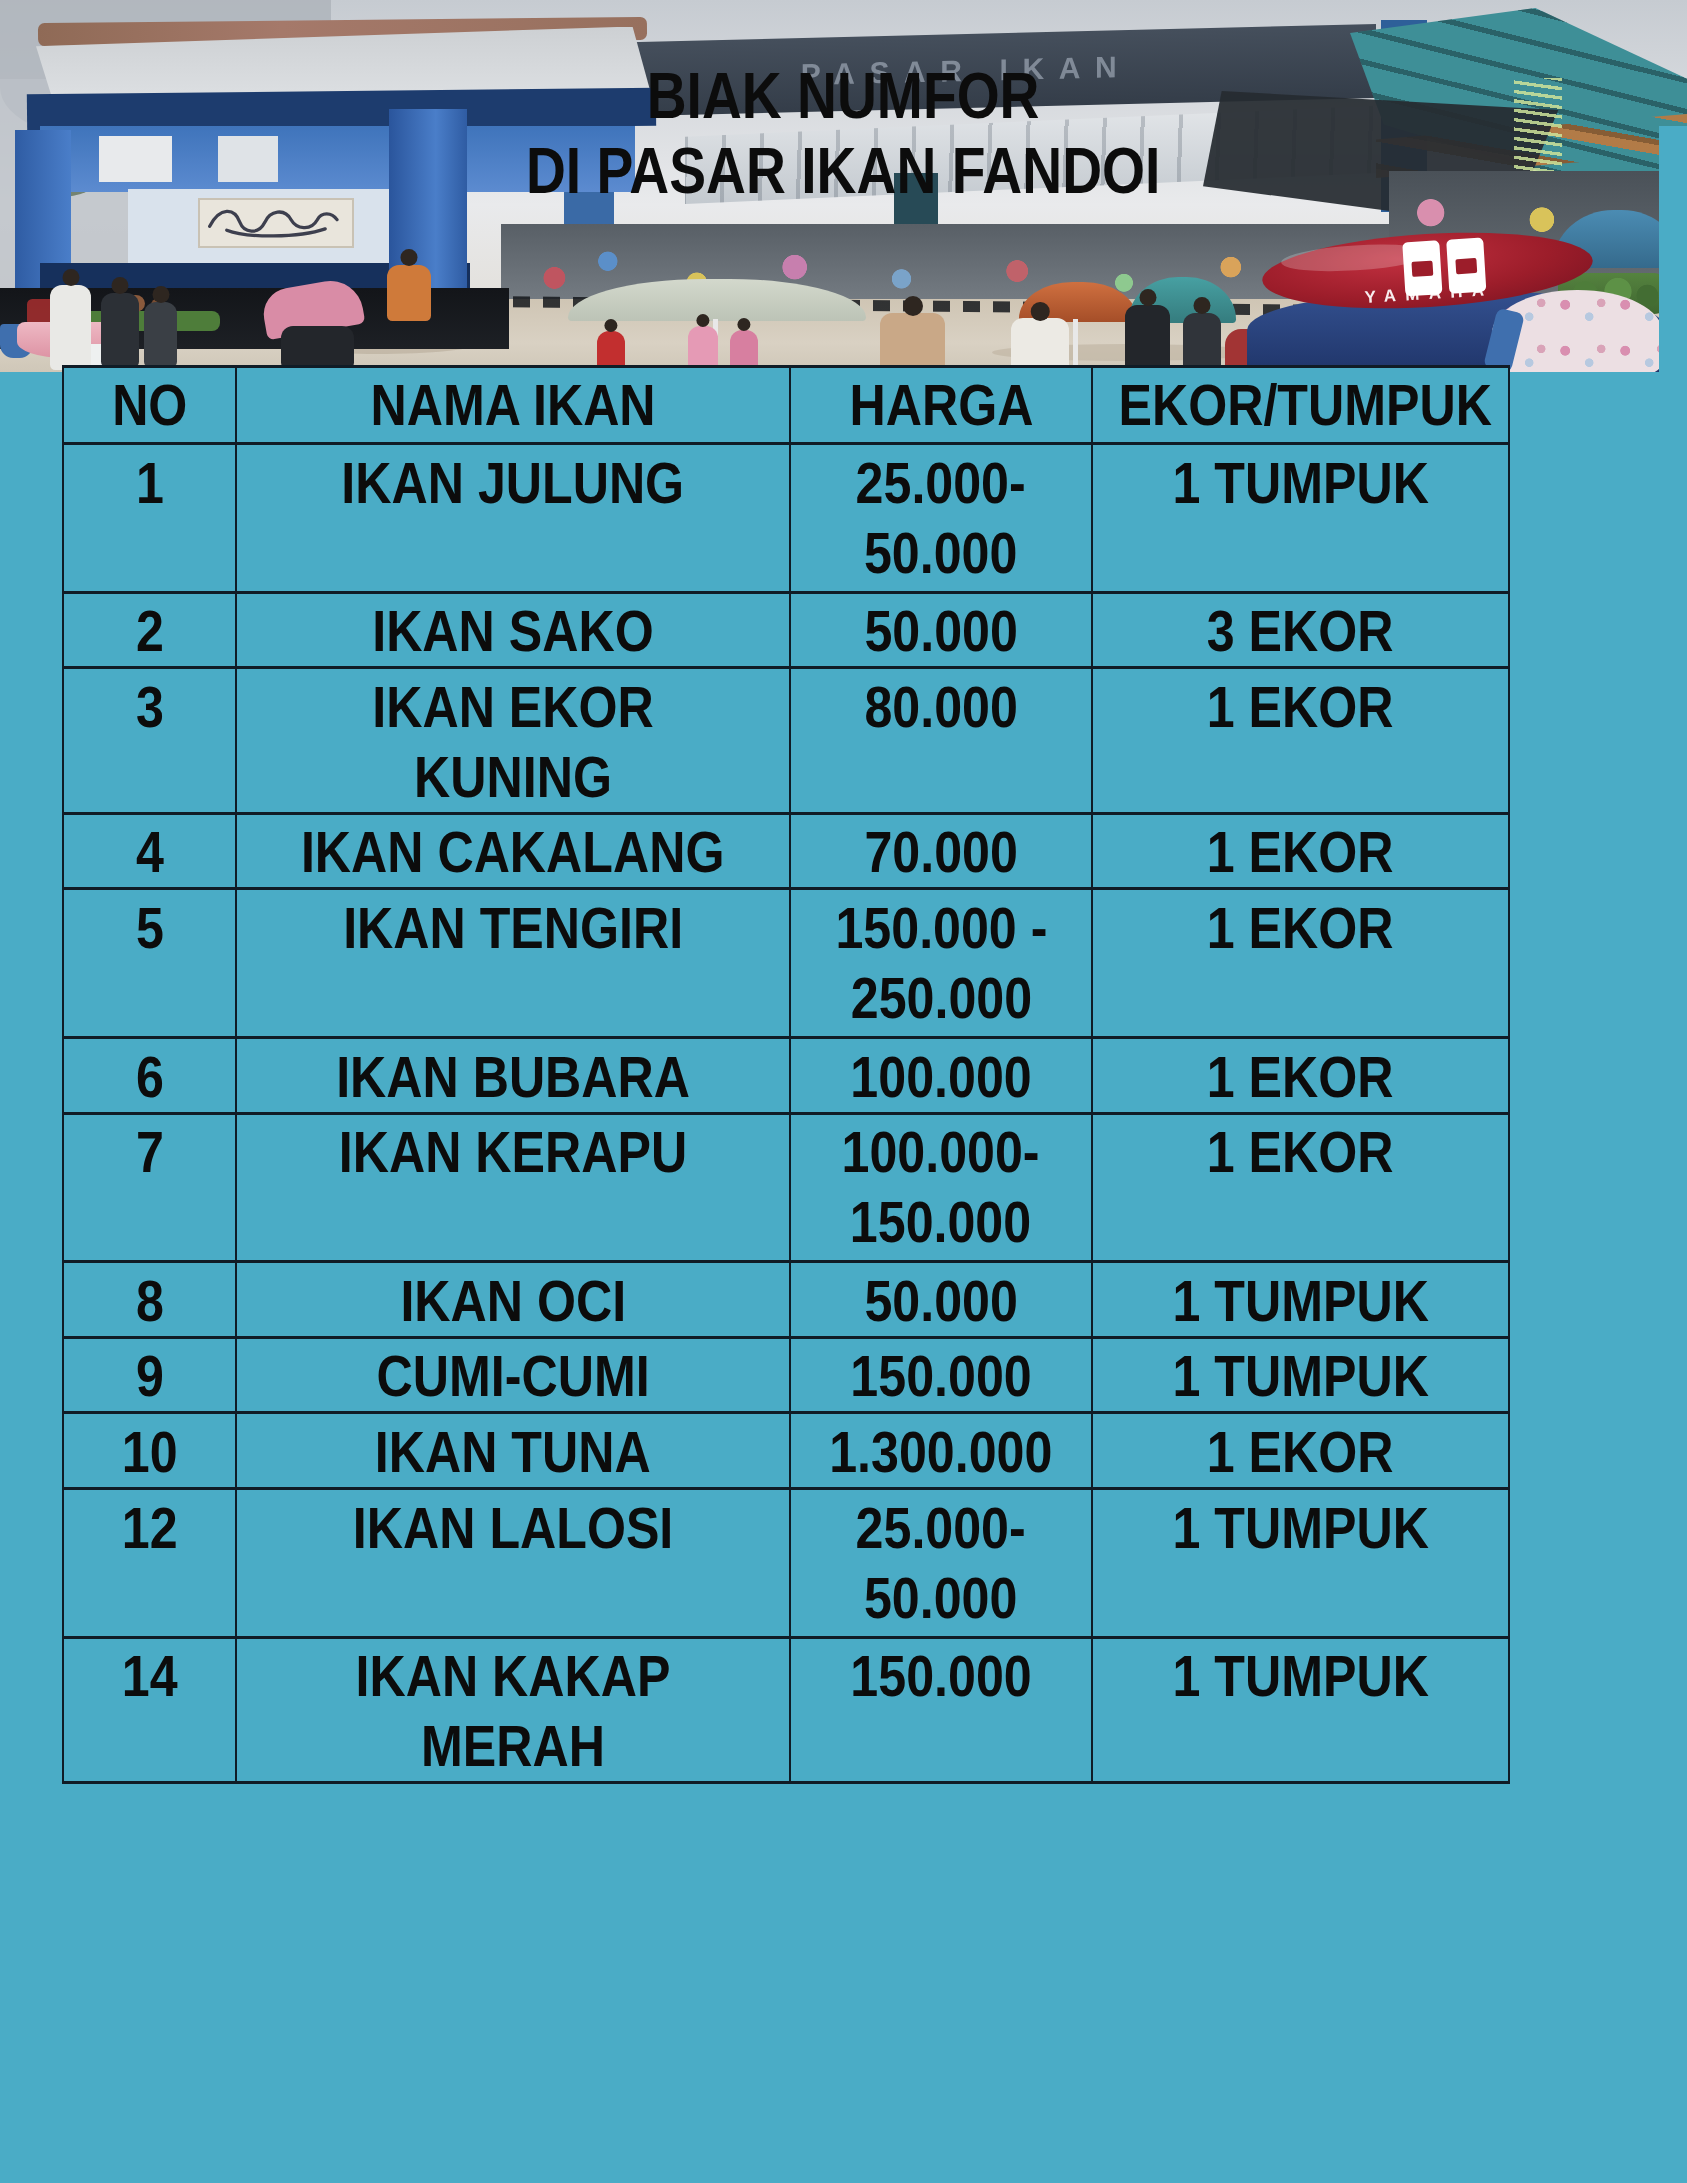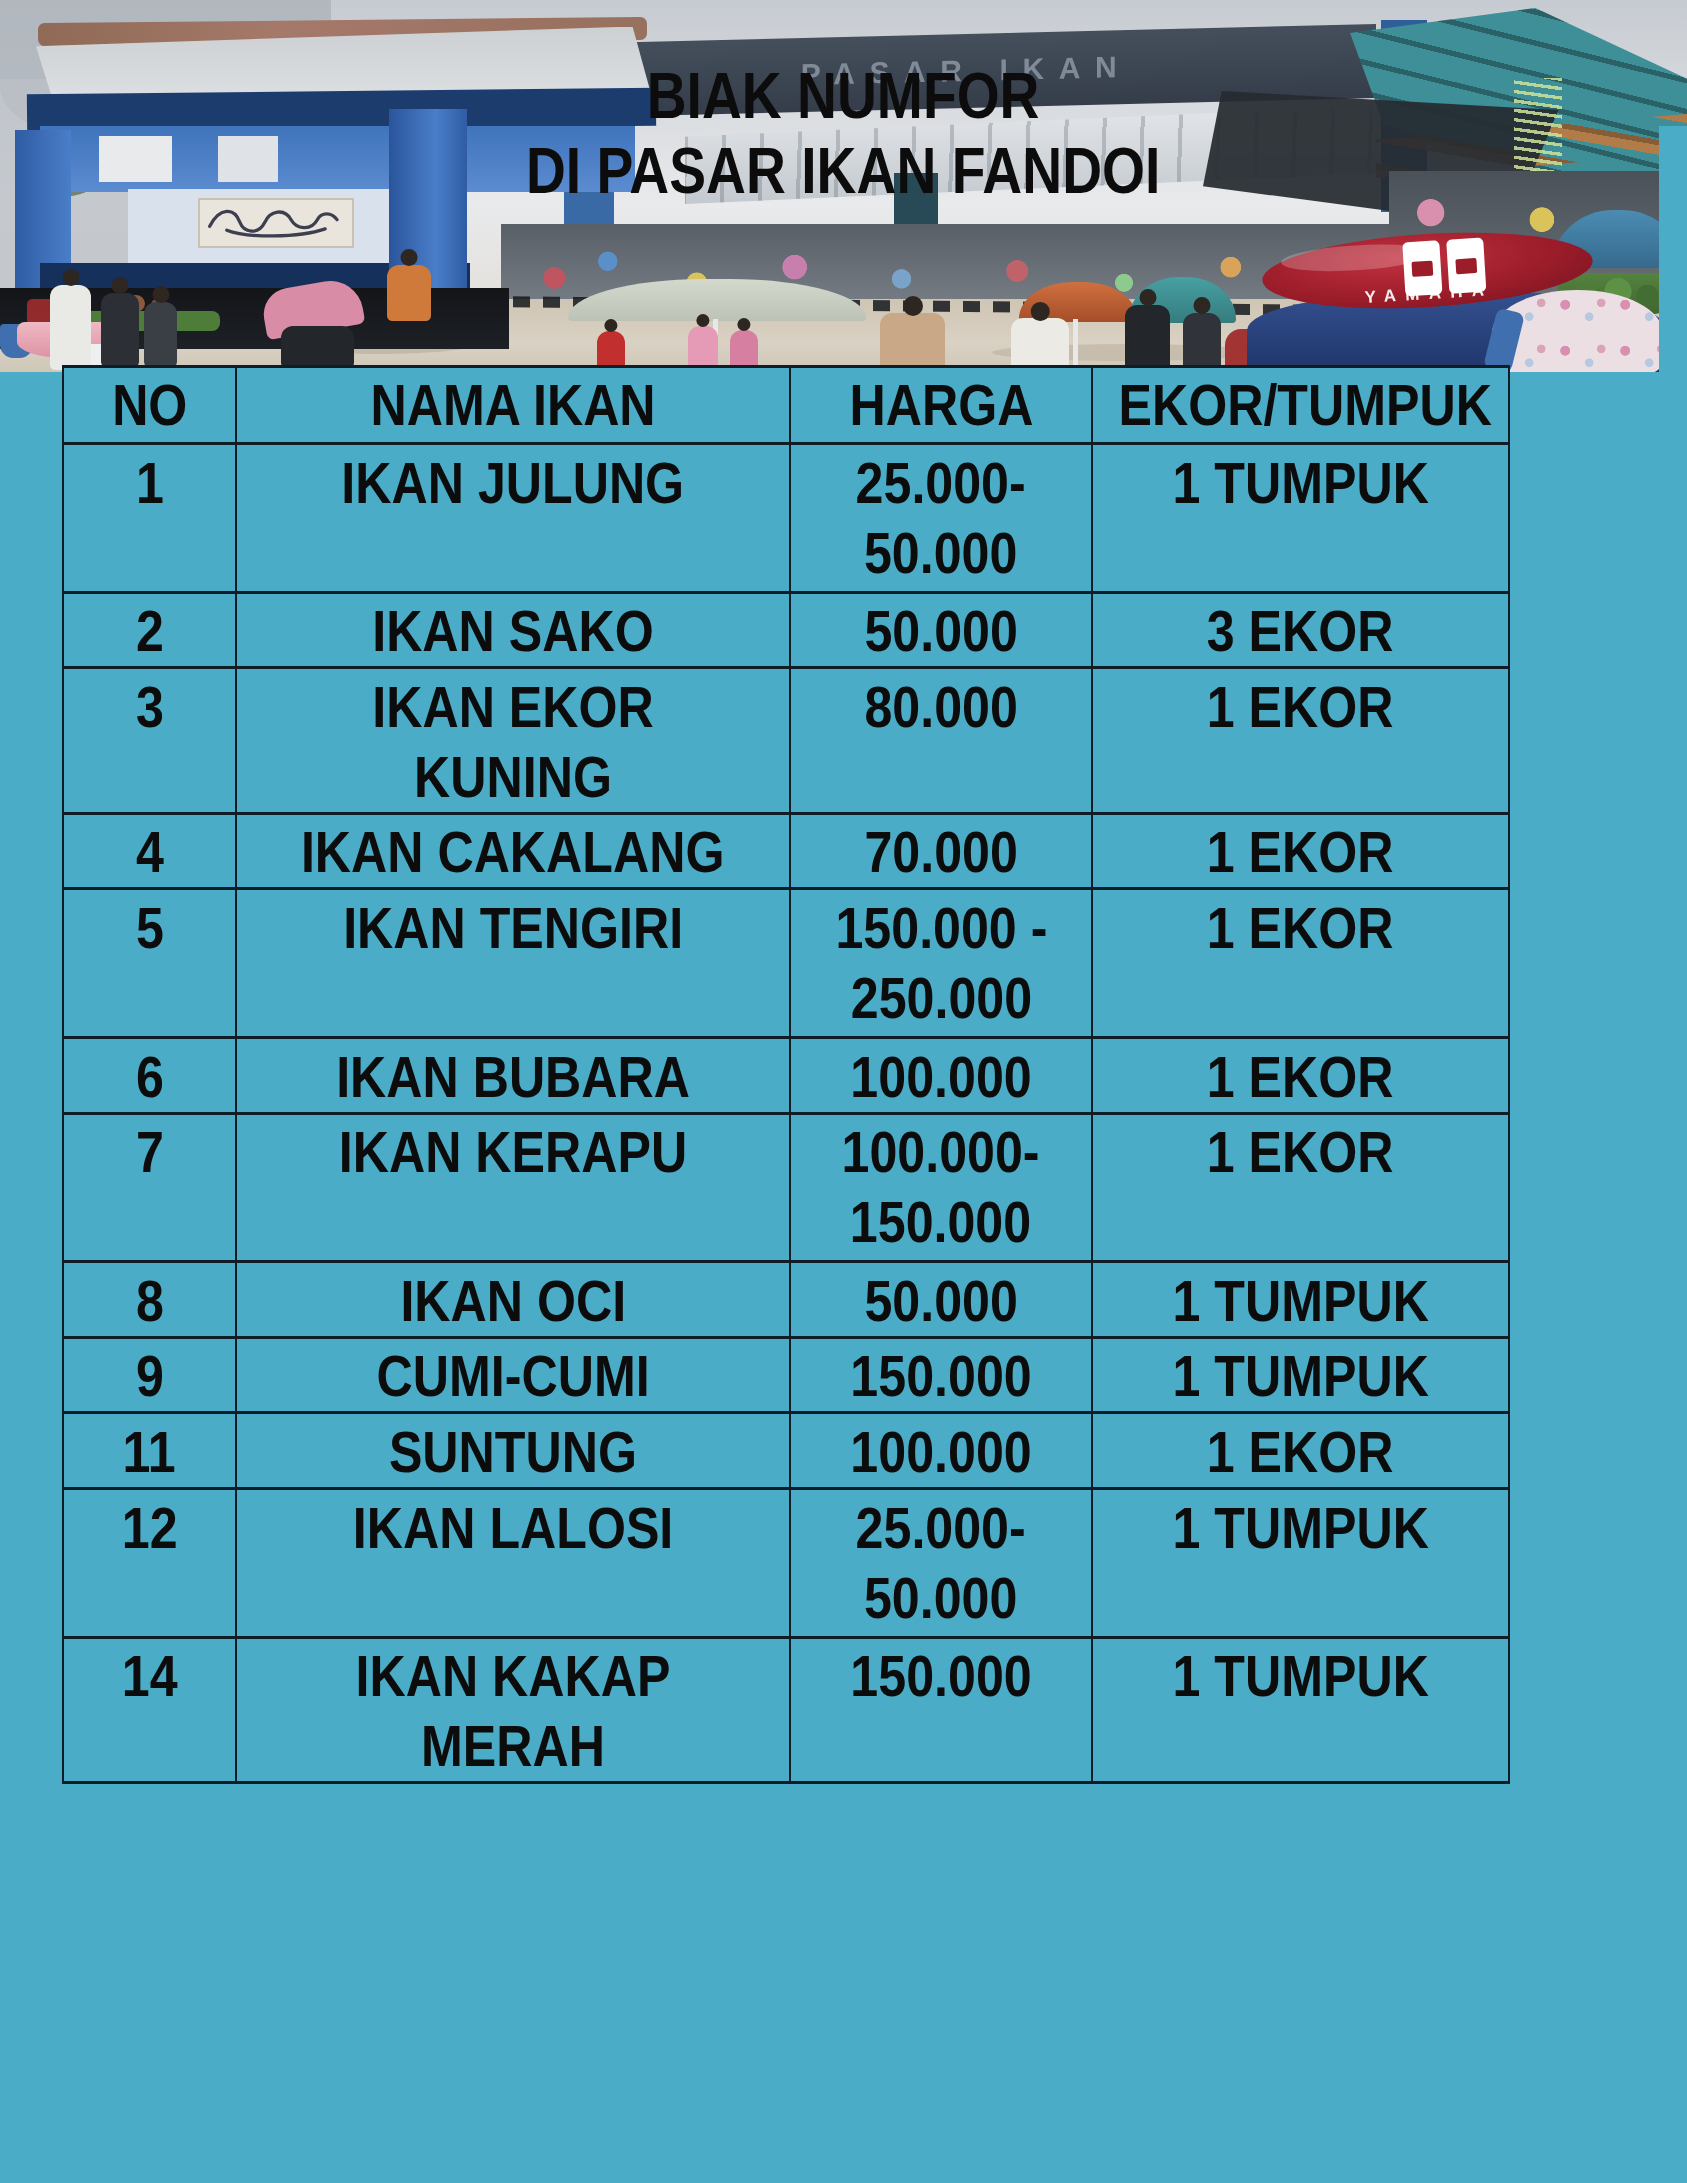--- a/index.html
+++ b/index.html
@@ -345,23 +345,23 @@
       <td><span class="cond">50.000</span></td>
       <td><span class="cond">1 TUMPUK</span></td>
     </tr>
         <tr class="single">
       <td><span class="cond">9</span></td>
       <td><span class="cond">CUMI-CUMI</span></td>
       <td><span class="cond">150.000</span></td>
       <td><span class="cond">1 TUMPUK</span></td>
     </tr>
         <tr class="single">
-      <td><span class="cond">11</span></td>
-      <td><span class="cond">SUNTUNG</span></td>
-      <td><span class="cond">100.000</span></td>
+      <td><span class="cond">10</span></td>
+      <td><span class="cond">IKAN TUNA</span></td>
+      <td><span class="cond">1.300.000</span></td>
       <td><span class="cond">1 EKOR</span></td>
     </tr>
         <tr class="tall">
       <td><span class="cond">12</span></td>
       <td><span class="cond">IKAN LALOSI</span></td>
       <td><span class="cond">25.000-
 50.000</span></td>
       <td><span class="cond">1 TUMPUK</span></td>
     </tr>
         <tr class="single">

